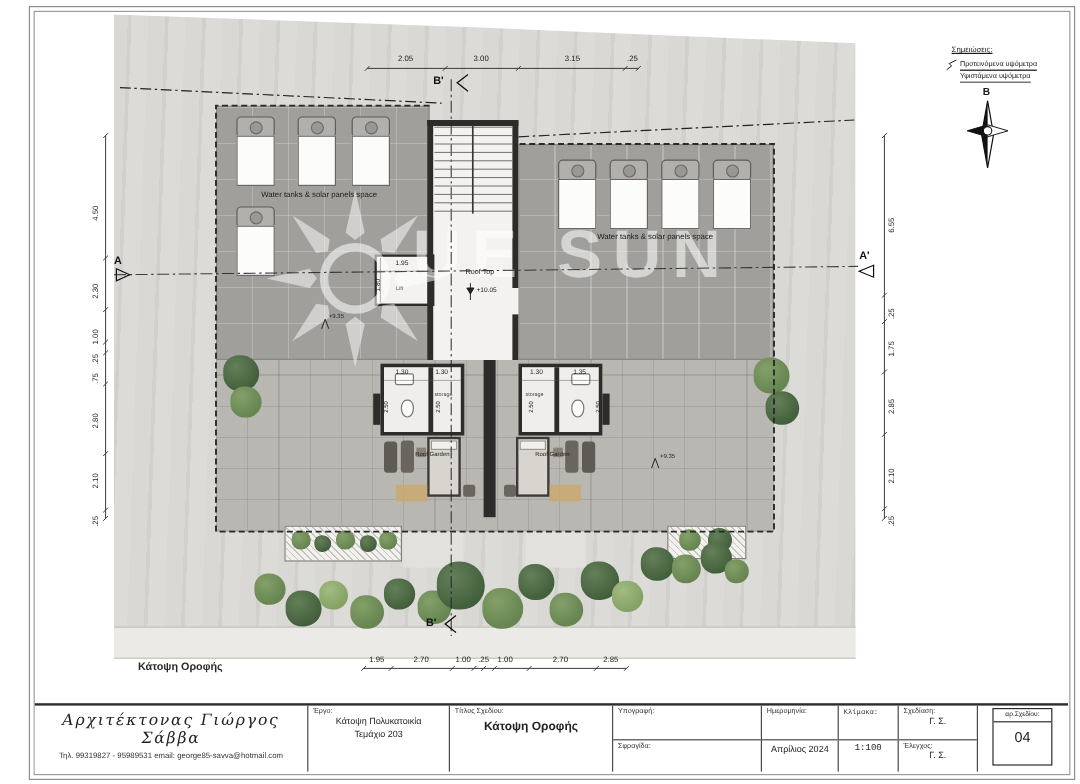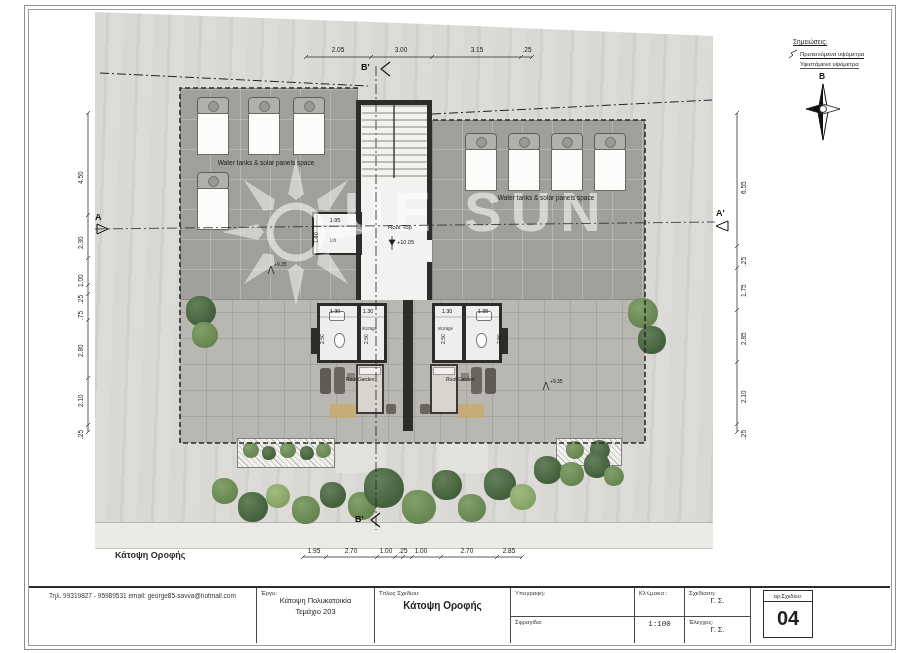--- a/index.html
+++ b/index.html
@@ -54,21 +54,21 @@
     text-align:center;padding-top:5px;color:#222;}
   .arch-contact{font-size:6.5px;text-align:center;padding-top:4px;color:#333;}
   .tb-center{text-align:center;font-size:7.5px;line-height:1.45;}
   .tb-title-val{text-align:center;font-size:10px;font-weight:bold;padding-top:4px;}
   .tb-row{height:50%;box-sizing:border-box;position:relative;}
   .tb-row + .tb-row{border-top:1px solid #4a4a4a;}
   .tb-val{text-align:center;font-size:7.5px;padding-top:3px;}
   .numbox{margin-left:12px;margin-top:2px;width:50px;height:48px;border:1.5px solid #2c2c2c;
     box-sizing:border-box;}
   .numbox .nb-lbl{font-size:5.5px;text-align:center;border-bottom:1px solid #2c2c2c;padding:2px 0;}
-  .numbox .nb-val{font-size:20px;font-weight:bold;text-align:center;padding-top:5px;}
+  .numbox .nb-val{font-size:12px;font-weight:normal;text-align:center;padding-top:5px;}
   .legend{position:absolute;z-index:40;font-size:6px;color:#1b1b1b;}
 </style>
 </head>
 <body>
 
 <div class="frame1"></div>
 <div class="frame2"></div>
 
 <div class="site"></div>
 <div class="road"></div>
@@ -302,20 +302,21 @@
 
 <span class="lbl" style="left:115px;top:551px;font-size:9px;font-weight:bold;color:#2b2b2b;">Κάτοψη Οροφής</span>
 
 <span class="legend" style="left:793px;top:38px;font-size:6.5px;text-decoration:underline;">Σημειώσεις:</span>
 <span class="legend" style="left:800px;top:51px;border-bottom:1px solid #111;padding-bottom:1px;">Προτεινόμενα υψόμετρα</span>
 <span class="legend" style="left:800px;top:61px;border-bottom:1px solid #555;padding-bottom:1px;">Υφιστάμενα υψόμετρα</span>
 <span class="legend" style="left:819px;top:71px;font-size:8.5px;font-weight:bold;">B</span>
 
 <div class="tblock">
   <div class="tb-cell" style="width:228px;">
+    <div class="arch-name">Αρχιτέκτονας   Γιώργος Σάββα</div>
     <div class="arch-contact">Τηλ. 99319827 - 95989531 email: george85-savva@hotmail.com</div>
   </div>
   <div class="tb-cell" style="width:118px;">
     <div class="tb-label">Έργο:</div>
     <div class="tb-center">
       <div>Κάτοψη Πολυκατοικία</div>
       <div>Τεμάχιο  203</div>
     </div>
   </div>
   <div class="tb-cell" style="width:136px;">
@@ -323,20 +324,28 @@
     <div class="tb-title-val">Κάτοψη Οροφής</div>
   </div>
   <div class="tb-cell" style="width:124px;">
     <div class="tb-row">
         <div class="tb-label">Υπογραφή:</div>
       </div>
     <div class="tb-row">
         <div class="tb-label">Σφραγίδα:</div>
       </div>
   </div>
+  <div class="tb-cell" style="width:64px;">
+    <div class="tb-row">
+        <div class="tb-label">Ημερομηνία:</div>
+      </div>
+    <div class="tb-row">
+        <div class="tb-val">Απρίλιος 2024</div>
+      </div>
+  </div>
   <div class="tb-cell" style="width:50px;font-family:Liberation Mono, monospace;">
     <div class="tb-row">
         <div class="tb-label">Κλίμακα:</div>
       </div>
     <div class="tb-row">
         <div class="tb-val">1:100</div>
       </div>
   </div>
   <div class="tb-cell" style="width:66px;">
     <div class="tb-row">

